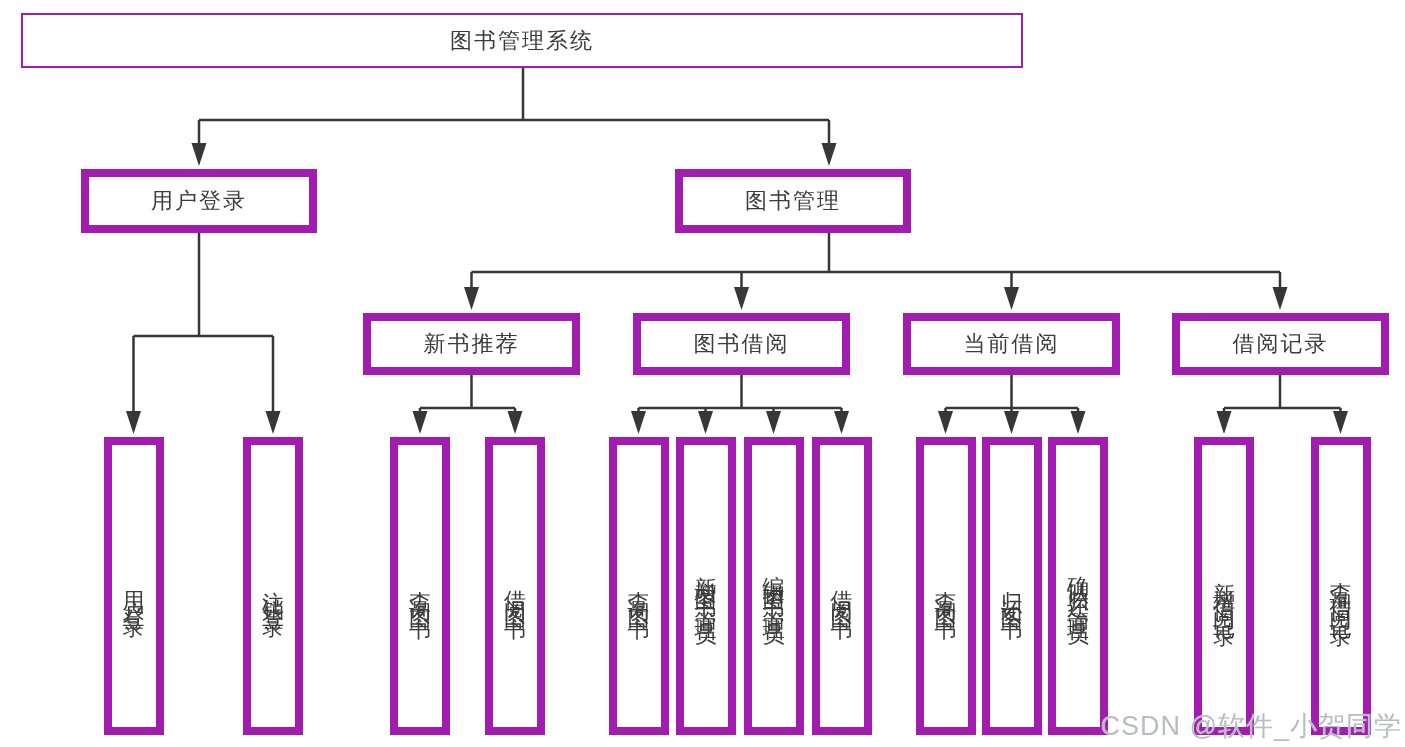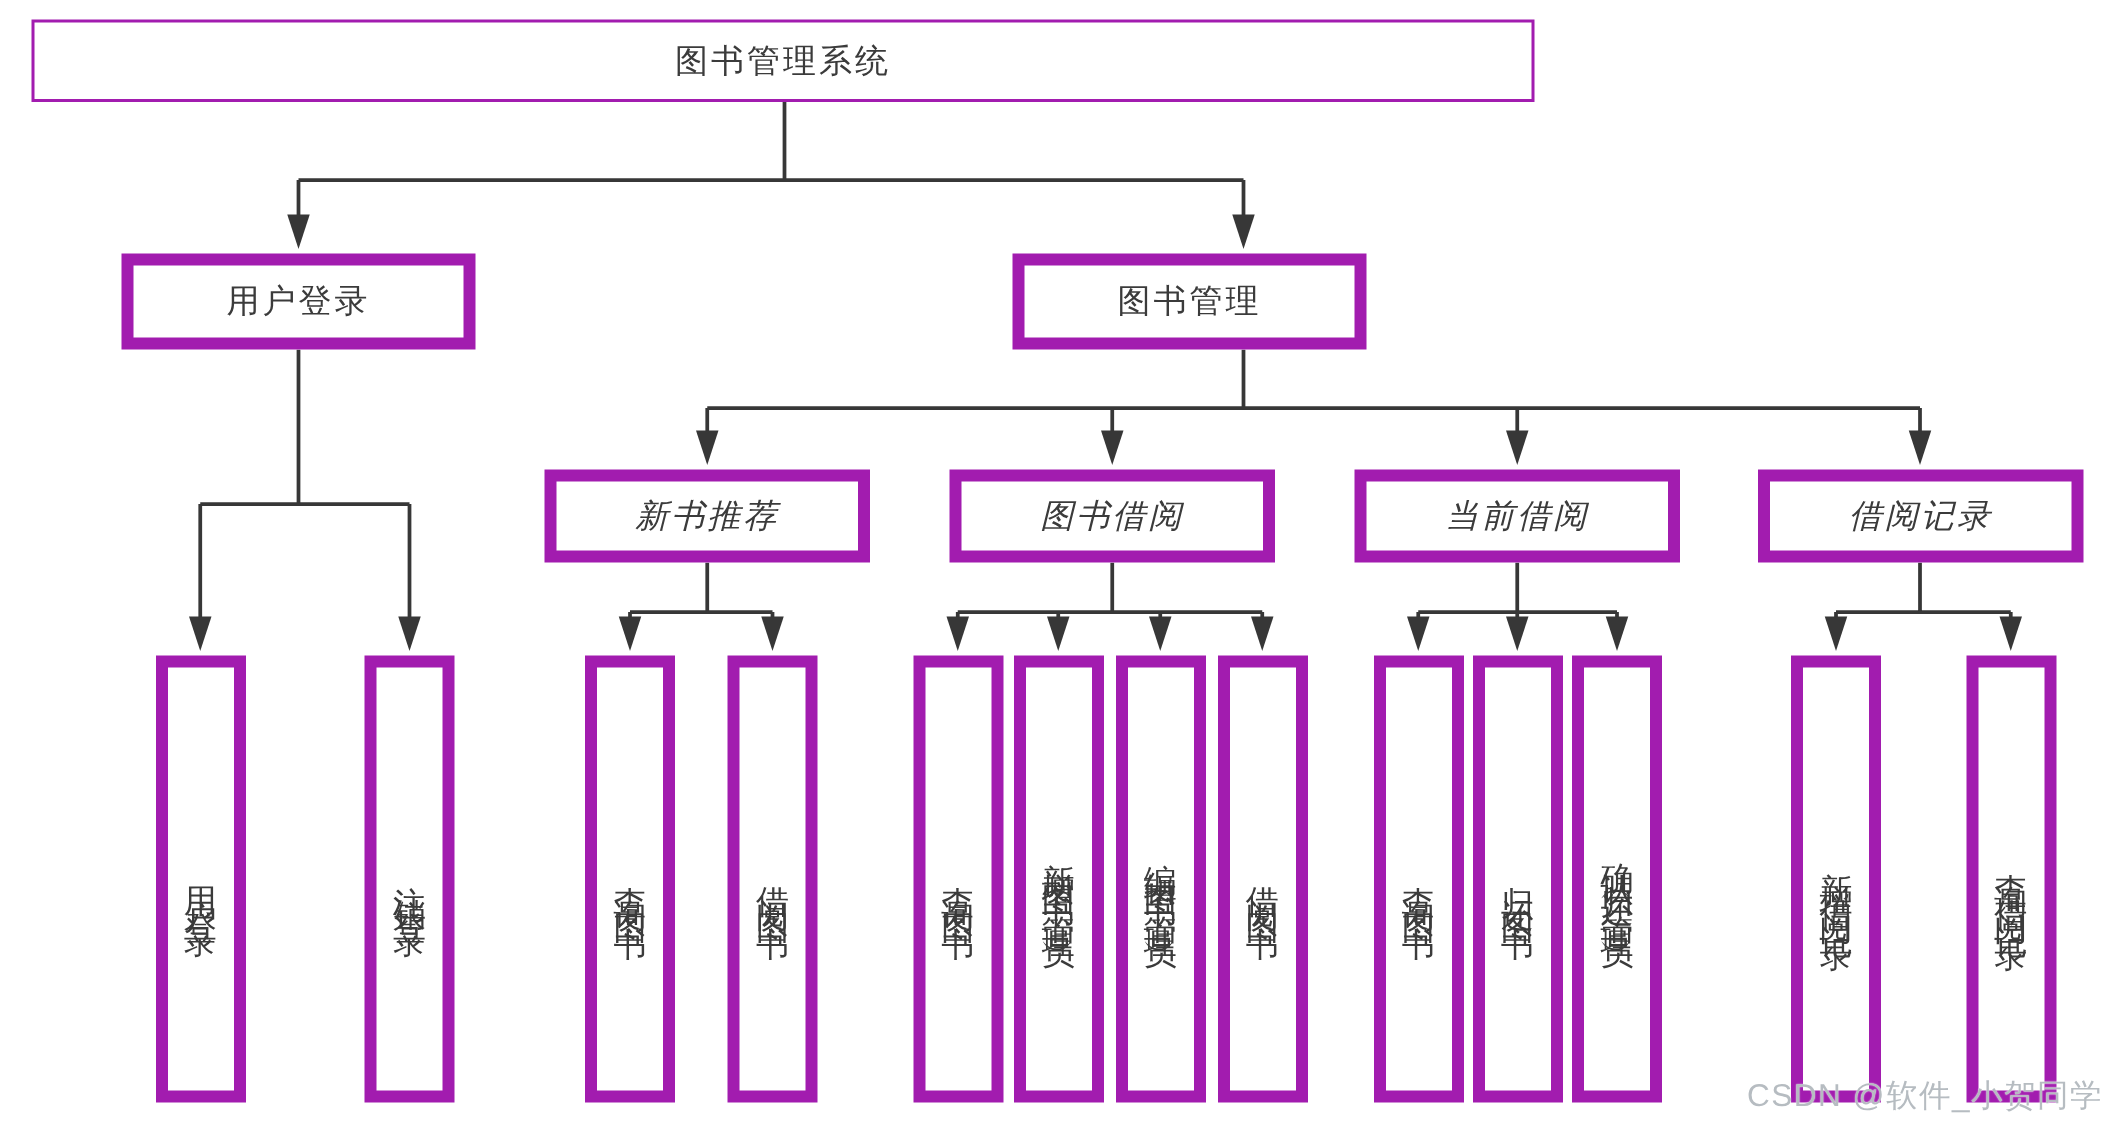--- a/index.html
+++ b/index.html
@@ -38,21 +38,21 @@
     left: 21px; top: 13px;
     width: 1002px; height: 55px;
     border-width: 2.5px;
   }
   .box.lv2 {
     top: 169px;
     width: 236px; height: 64px;
   }
   .box.lv3 {
     top: 313px;
-    width: 217px; height: 62px; font-style: italic;
+    width: 217px; height: 62px;
   }
   .box.leaf {
     top: 437px;
     width: 60px; height: 298px;
   }
   .vt {
     writing-mode: vertical-rl;
     text-orientation: mixed;
     letter-spacing: 9px;
     padding-top: 9px;
@@ -60,21 +60,21 @@
     color: #3b3b3b;
   }
   .vt.long {
     letter-spacing: 7px;
     padding-top: 7px;
   }
   #watermark {
     position: absolute;
     right: 3px;
     bottom: 3px;
-    font-size: 21px;
+    font-size: 27px;
     color: #b6bcc1;
     text-shadow: 0 0 1px #ffffff;
     letter-spacing: 1px;
   }
 </style>
 </head>
 <body>
 
 <div id="canvas">
 

